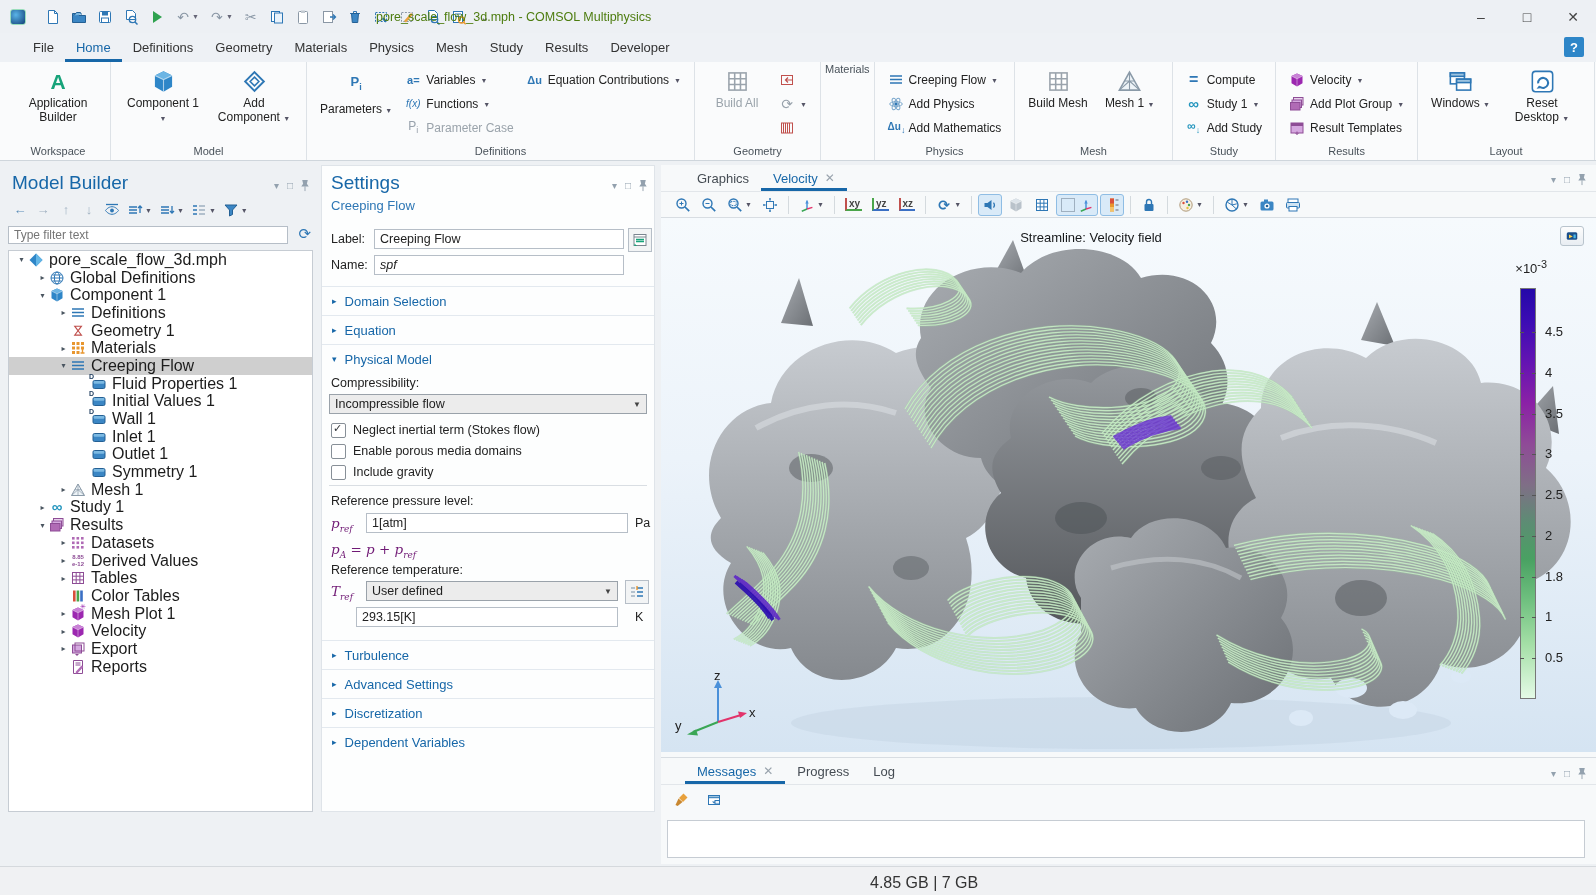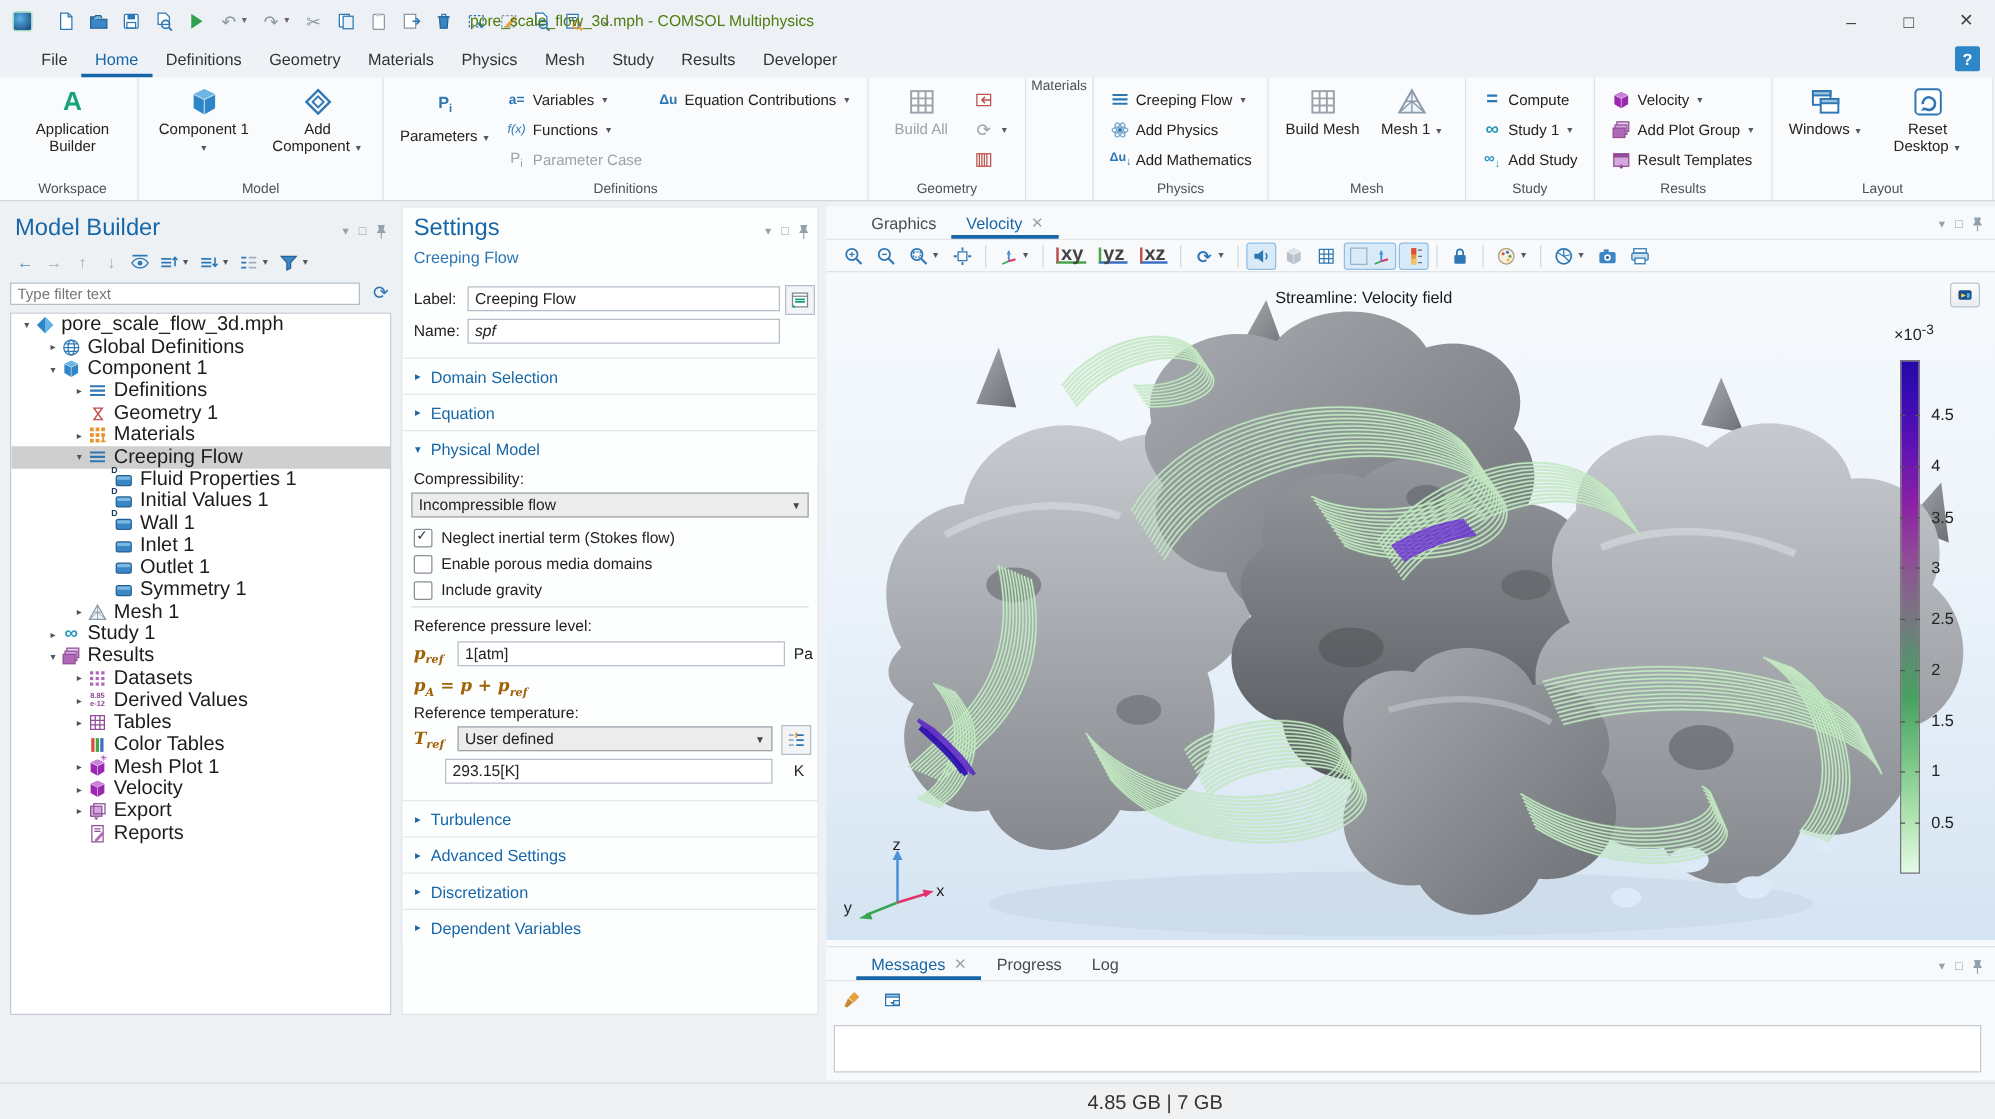--- a/index.html
+++ b/index.html
@@ -73,33 +73,33 @@
            font-size:12.5px;color:#222;padding:0 5px;box-sizing:border-box;}
   .sselect .car{margin-left:auto;font-size:8px;color:#444;}
   .sbtn{position:absolute;width:22px;height:22px;border:1px solid #b6bec7;background:#f2f4f5;display:flex;align-items:center;justify-content:center;}
   .sect{position:absolute;left:1px;width:332px;height:29px;display:flex;align-items:center;gap:8px;padding-left:10px;
         box-sizing:border-box;color:#1767a8;font-size:13px;border-top:1px solid #e3e9ef;background:#fdfefe;}
   .sect .chev{font-size:9px;}
   .cbrow{position:absolute;display:flex;align-items:center;gap:7px;height:16px;}
   .cbox{width:13px;height:13px;border:1px solid #878f97;border-radius:2px;background:#fff;position:relative;flex:0 0 13px;}
   .cbox.checked:after{content:"✓";position:absolute;left:1px;top:-2px;font-size:11px;font-weight:bold;color:#2f3337;}
   .cblabel{font-size:12.5px;color:#222;}
-  .mathsym{font-style:italic;font-family:"DejaVu Serif",serif;font-size:13.5px;color:#a16207;font-weight:bold;}
+  .mathsym{font-style:italic;font-family:"DejaVu Serif",serif;font-size:13.5px;color:#701a75;}
   .unit{font-size:12.5px;color:#222;}
   
   #graphics-panel{position:absolute;left:661px;top:165px;width:935px;height:698px;background:#f7f9fa;}
   .tabsrow{position:absolute;left:0;width:100%;height:27px;display:flex;align-items:stretch;padding-left:24px;box-sizing:border-box;border-bottom:1px solid #e2e6ea;background:#f7f9fa;}
   .gtab{display:flex;align-items:center;gap:7px;padding:0 12px;font-size:13px;color:#454c53;}
   .gtab.active{color:#1767a8;box-shadow:inset 0 -3px 0 #1767a8;}
   .gtab .x{color:#98a2ac;font-size:12px;}
   #gtoolbar{position:absolute;left:0;top:27px;width:100%;height:26px;display:flex;align-items:center;gap:2px;padding-left:10px;box-sizing:border-box;background:#f7f9fa;border-bottom:1px solid #d8dde2;}
   .gbtn{display:flex;align-items:center;gap:2px;padding:2px 3px;border-radius:3px;border:1px solid transparent;}
   .gbtn.on{background:#d9eaf8;border-color:#8fbde4;}
   .gsep{width:1px;height:18px;background:#d4dade;margin:0 4px;}
-  .vlbl{font-size:16px;font-weight:bold;color:#444;border-left:2px solid #c0504d;border-bottom:2px solid #4aa54a;padding:0 2px 0 2px;line-height:11px;}
+  .vlbl{font-size:10px;font-weight:bold;color:#444;border-left:2px solid #c0504d;border-bottom:2px solid #4aa54a;padding:0 2px 0 2px;line-height:11px;}
   #canvas{position:absolute;left:0;top:53px;width:935px;height:534px;
           background:linear-gradient(180deg,#f6fafd 0%,#ecf3fa 45%,#d5e4f2 100%);overflow:hidden;}
   #plot-title{position:absolute;left:0;top:12px;width:860px;text-align:center;font-size:13px;color:#16181a;}
   #colorbar{position:absolute;left:859px;top:70px;width:16px;height:411px;border:1px solid #777;box-sizing:border-box;
     background:linear-gradient(180deg,#2408a8 0%,#3c0cb4 8%,#6414b2 18%,#8b21a6 28%,#8f4b97 38%,#7f6f86 48%,#5d8c74 57%,#49a162 66%,#6fc07f 76%,#a5dfa7 87%,#e4fae6 100%);}
   .cbtick{position:absolute;font-size:13px;color:#222;}
   .cbdash{position:absolute;width:4px;height:1px;background:#555;}
   #cb-exp{position:absolute;left:820px;top:40px;width:66px;text-align:right;font-size:13px;color:#222;}
   #triad{position:absolute;left:12px;top:452px;}
   #plot-update{position:absolute;right:12px;top:8px;width:22px;height:18px;border:1px solid #b9c4cd;border-radius:3px;
@@ -1360,21 +1360,21 @@
         <span class="cbdash" style="left: 871px; top: 195.5px;"></span>
         <span class="cbtick" style="left: 884px; top: 228.25px;">3</span>
         <span class="cbdash" style="left: 859px; top: 236.25px;"></span>
         <span class="cbdash" style="left: 871px; top: 236.25px;"></span>
         <span class="cbtick" style="left: 884px; top: 269px;">2.5</span>
         <span class="cbdash" style="left: 859px; top: 277px;"></span>
         <span class="cbdash" style="left: 871px; top: 277px;"></span>
         <span class="cbtick" style="left: 884px; top: 309.75px;">2</span>
         <span class="cbdash" style="left: 859px; top: 317.75px;"></span>
         <span class="cbdash" style="left: 871px; top: 317.75px;"></span>
-        <span class="cbtick" style="left: 884px; top: 350.5px;">1.5</span>
+        <span class="cbtick" style="left: 884px; top: 350.5px;">1.8</span>
         <span class="cbdash" style="left: 859px; top: 358.5px;"></span>
         <span class="cbdash" style="left: 871px; top: 358.5px;"></span>
         <span class="cbtick" style="left: 884px; top: 391.25px;">1</span>
         <span class="cbdash" style="left: 859px; top: 399.25px;"></span>
         <span class="cbdash" style="left: 871px; top: 399.25px;"></span>
         <span class="cbtick" style="left: 884px; top: 432px;">0.5</span>
         <span class="cbdash" style="left: 859px; top: 440px;"></span>
         <span class="cbdash" style="left: 871px; top: 440px;"></span>
       </div>
     <svg id="triad" width="86" height="72" viewBox="0 0 86 72">

